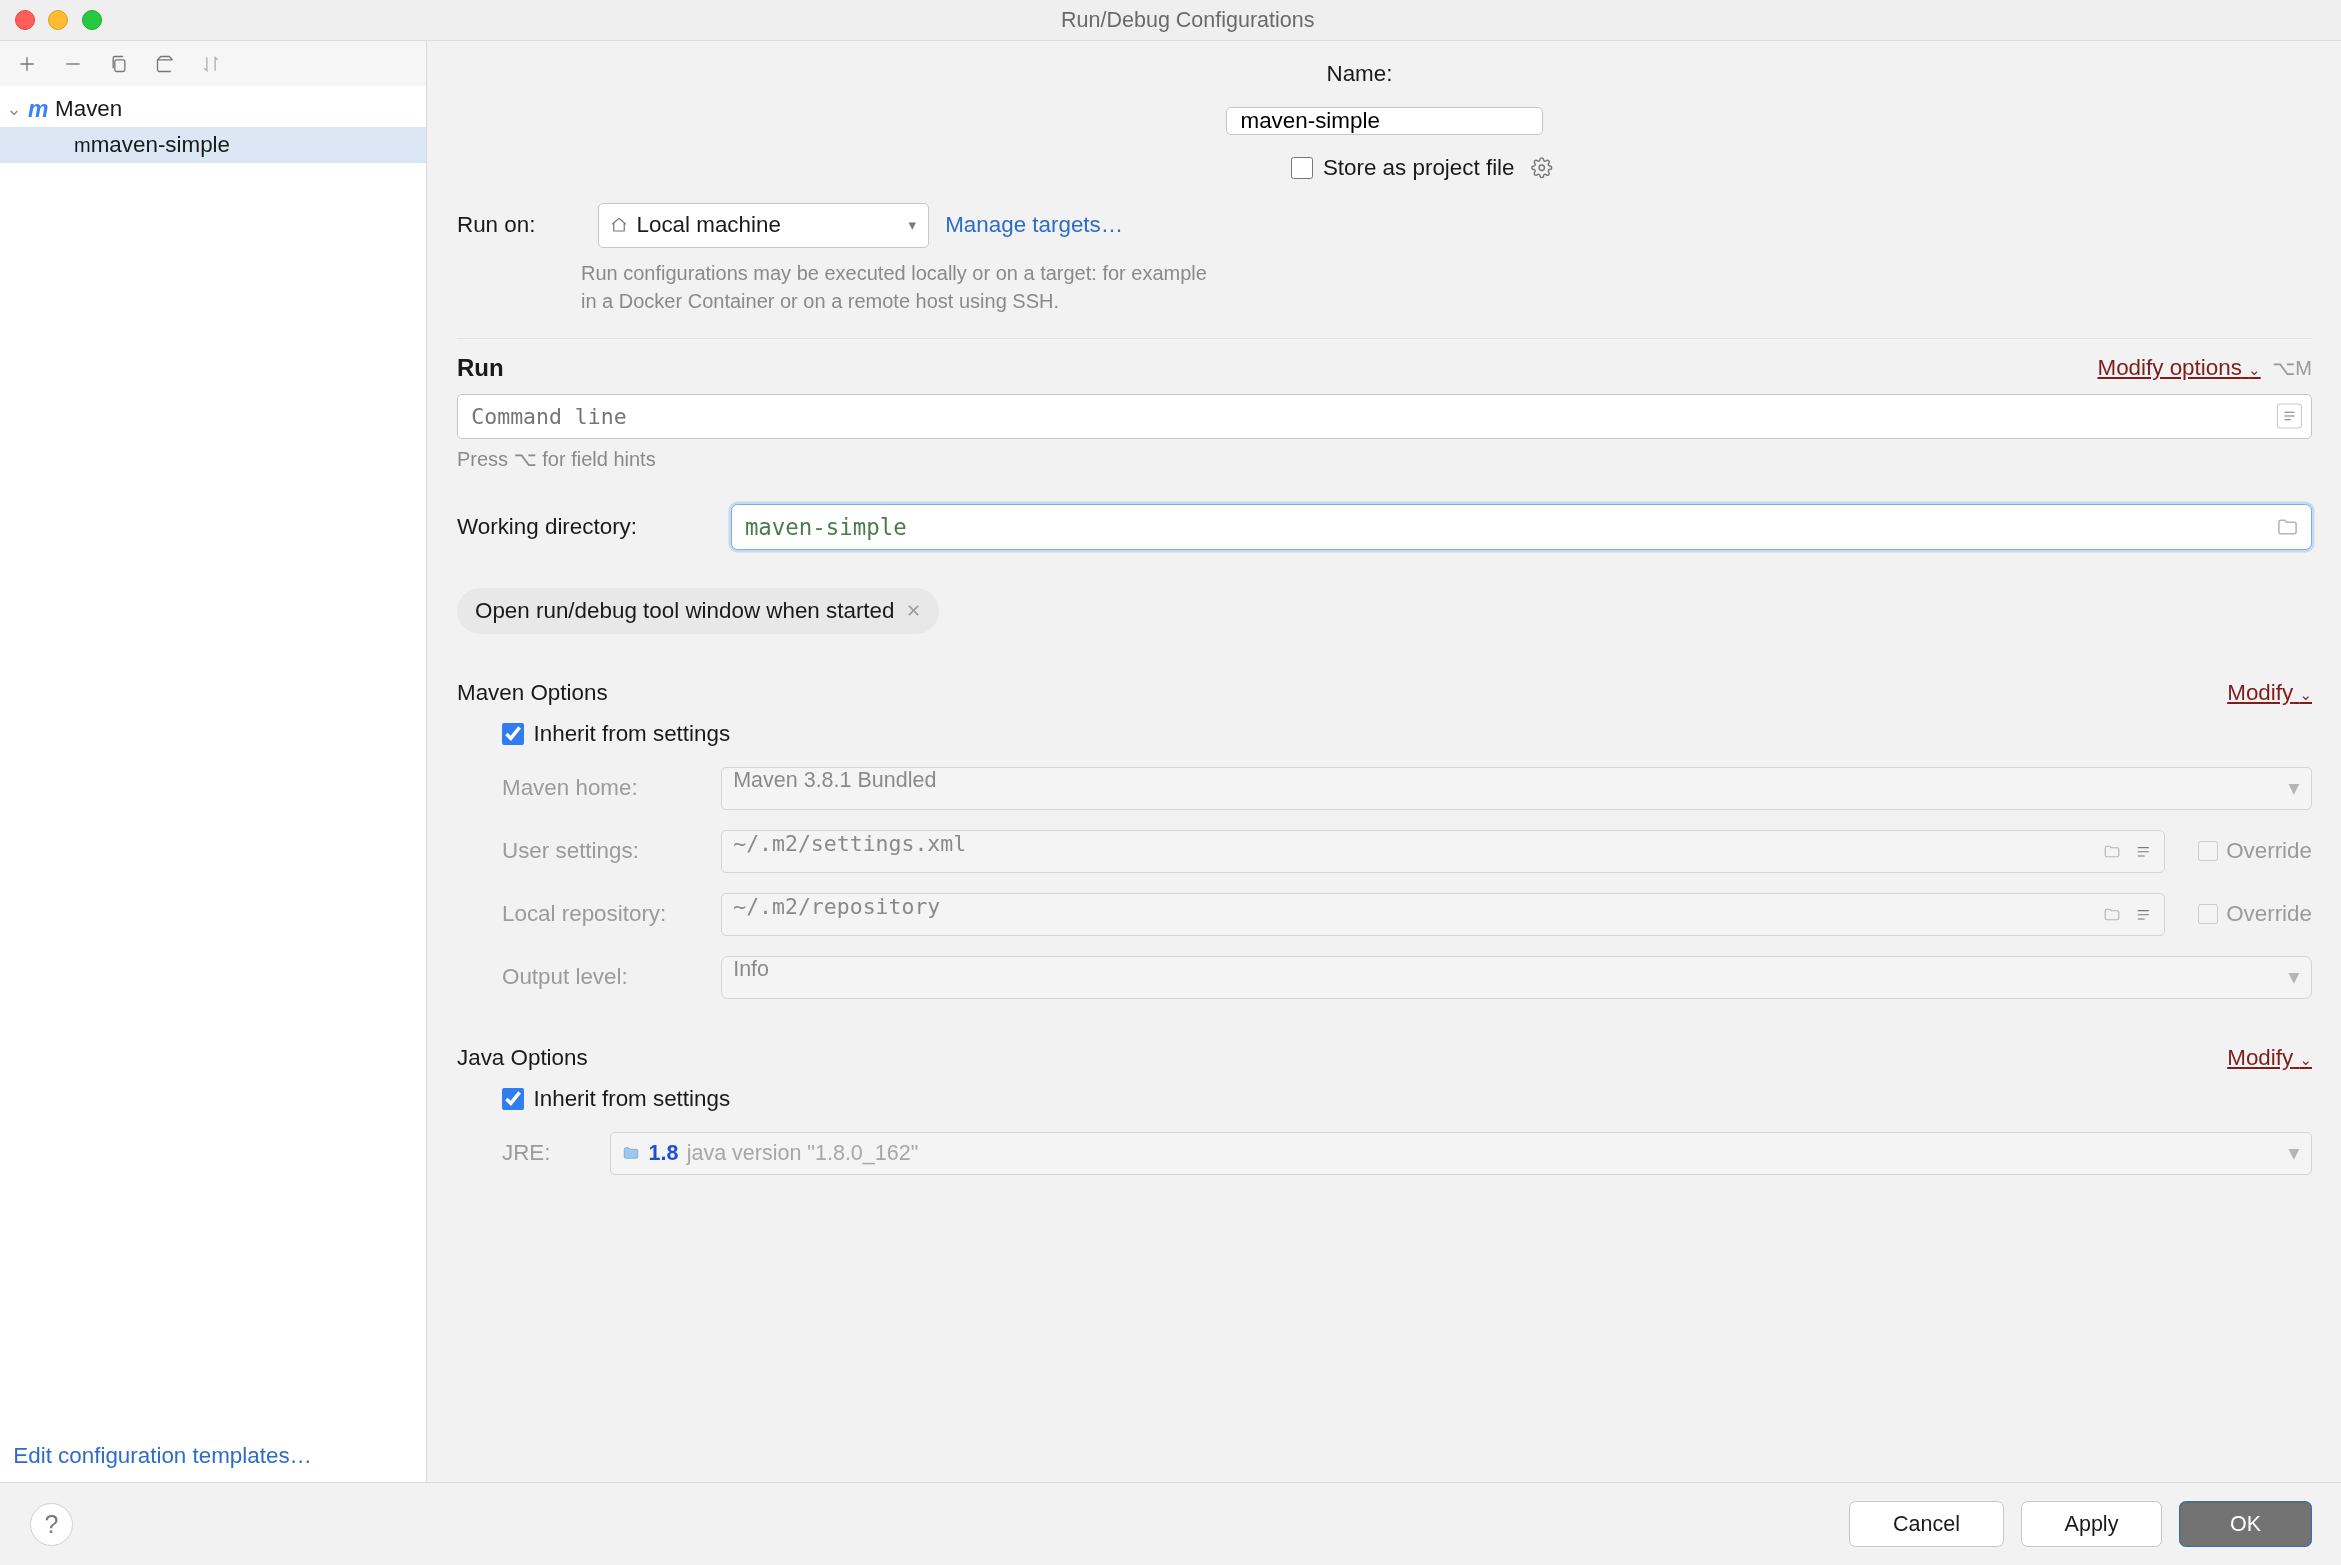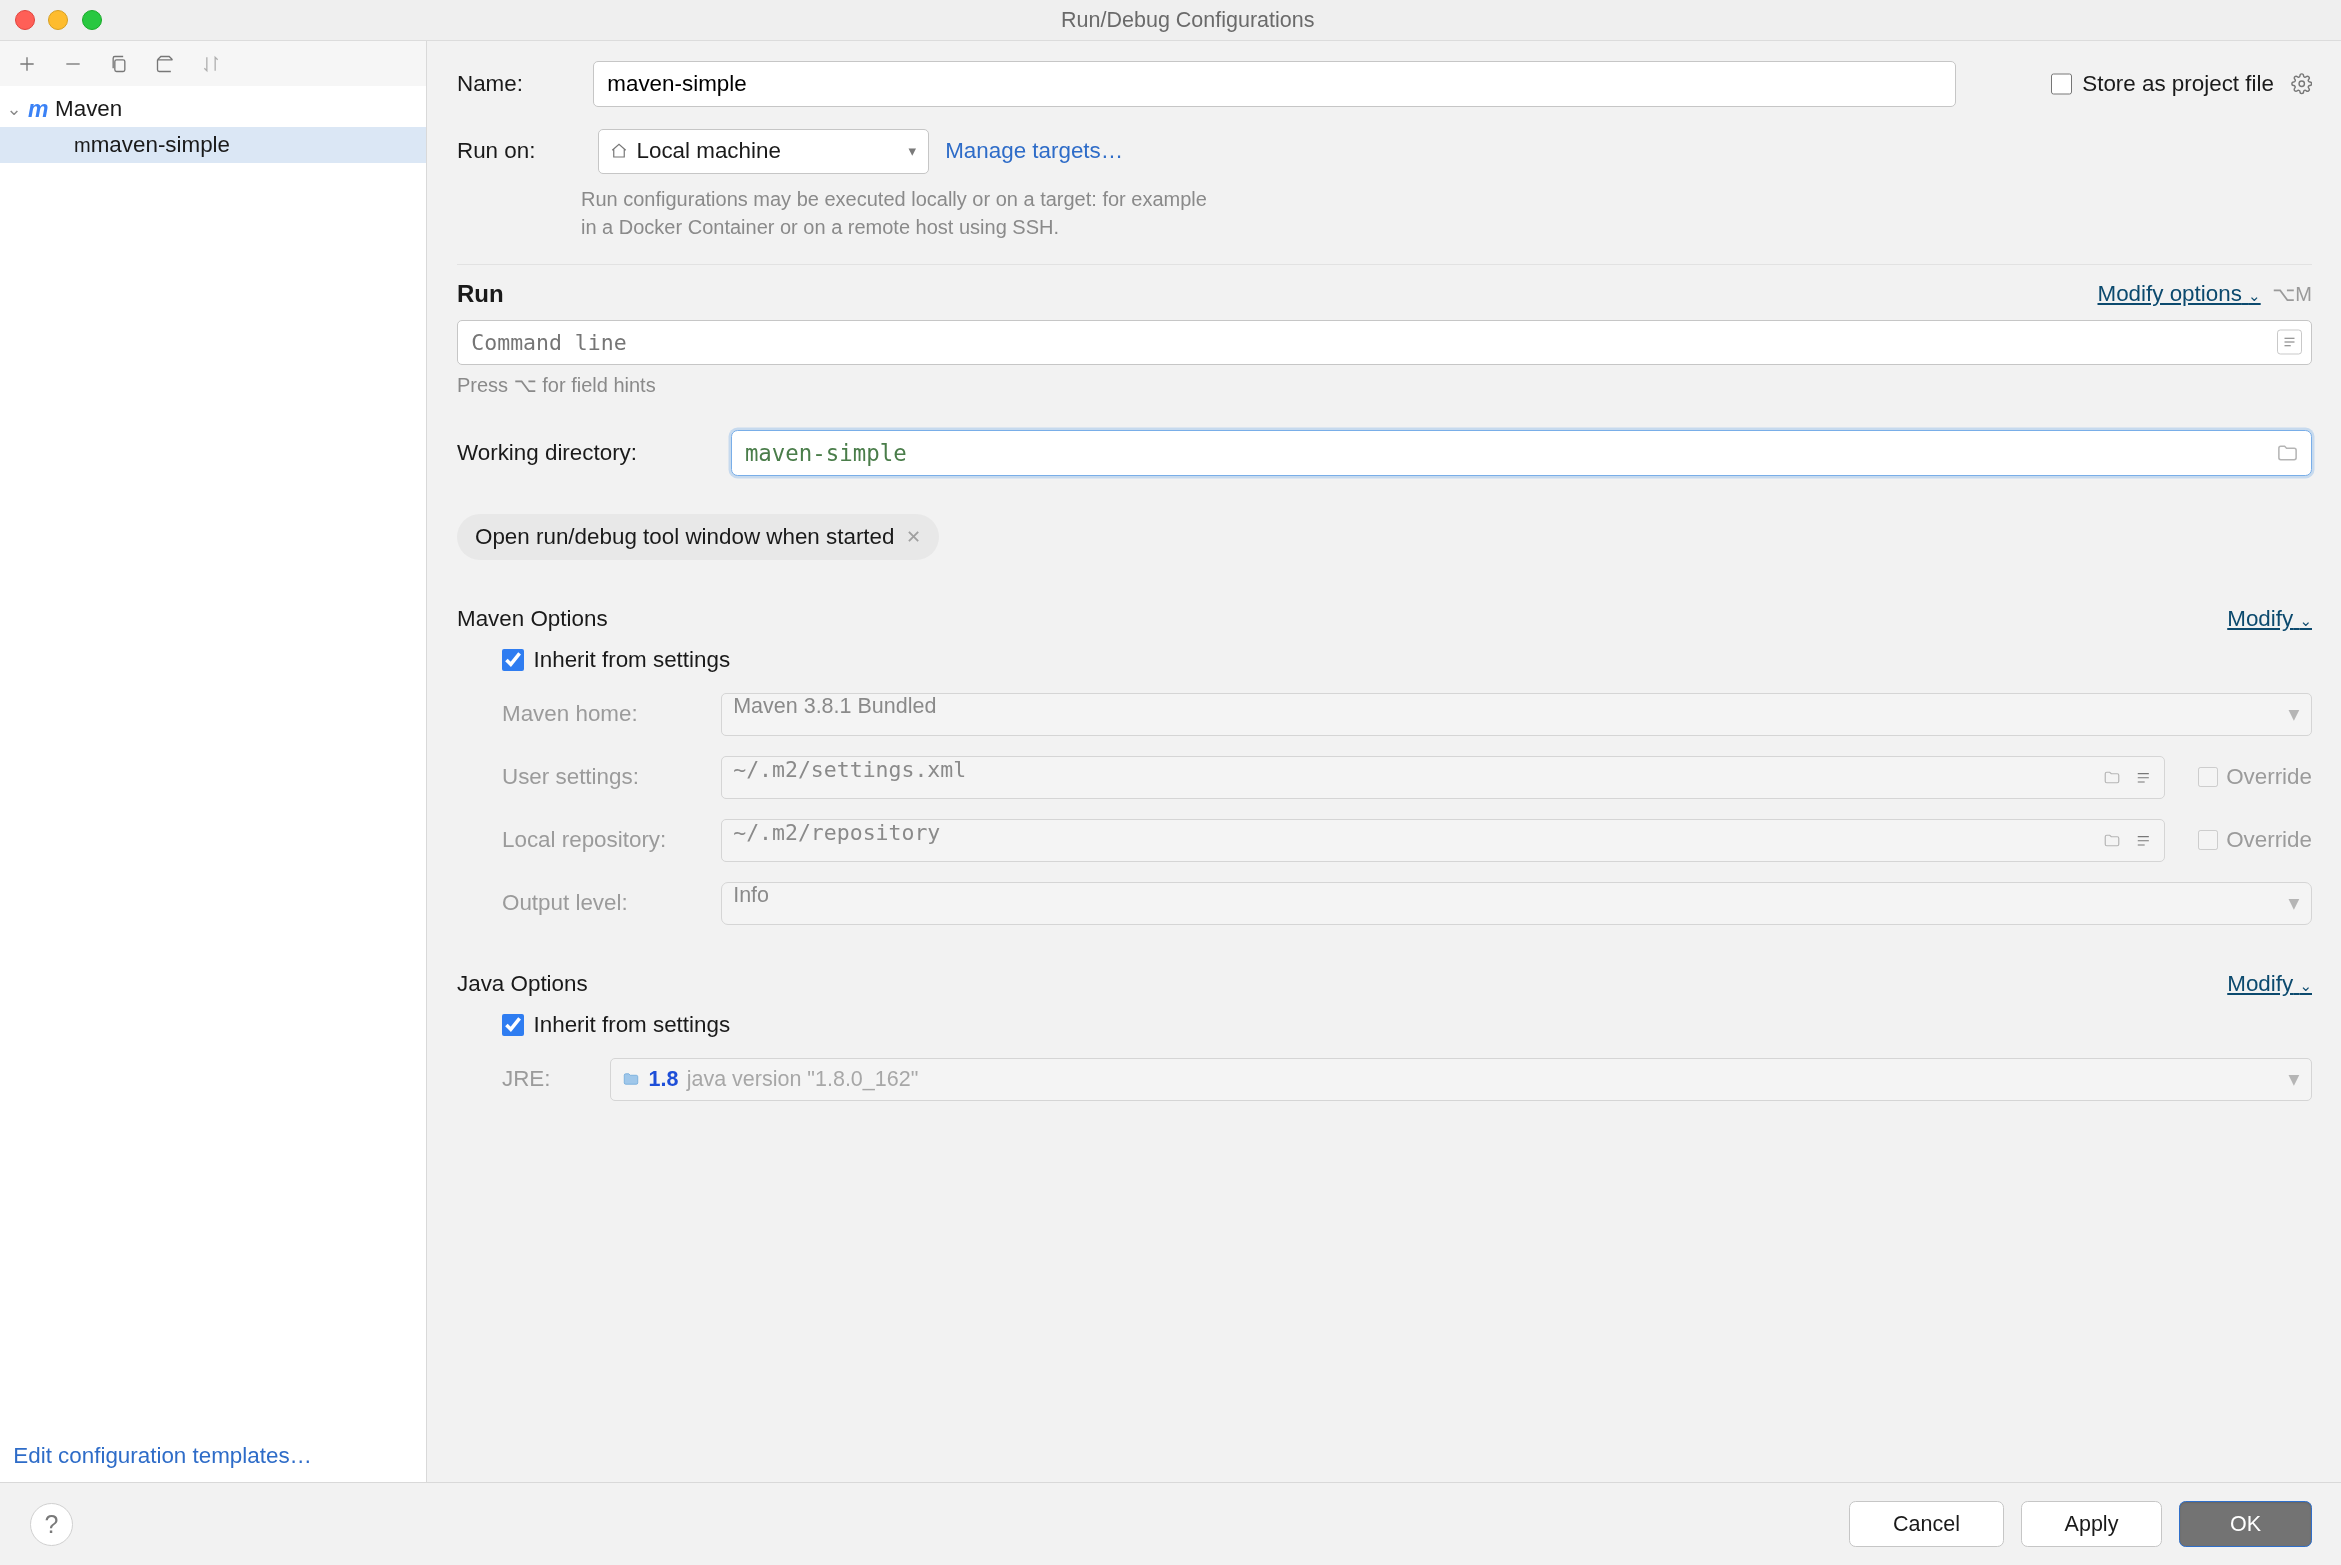--- a/index.html
+++ b/index.html
@@ -28,38 +28,38 @@
 .node-maven .m-icon { color:#3b82f6; font-weight:700; font-style:italic; margin-right:6.6px; font-size:23px;}
 .node-label { }
 .tree-child { padding-left: 33px; }
 .tree-row.selected { background:#dbe7f5; }
 .sidebar-bottom { padding:10px 13.3px 13.3px; font-size:22.4px; }
 .sidebar-bottom a { color:#2e6cc8; text-decoration:none; }
 
 
 .content { flex:1; overflow:auto; padding: 20px 30px 20px 30px; font-size:22.4px; }
 .label { width:124px; color:#1a1a1a; }
-.name-row { display:flex; align-items:center; gap:20px; }
+.name-row { display:flex; align-items:center; gap:20px;flex-direction:column; }
 .name-row .label { width:116px; }
 .name-input { flex:1; height:46px; border:0.8px solid #c6c6c6; border-radius:5px; padding:0 13.3px; font-size:22.4px; background:#fff; }
 .store-wrap { display:flex; align-items:center; gap:10px; margin-left:75px; }
 .store-wrap label { color:#1a1a1a; }
 .gear { color:#b5b5b5; margin-left:6.6px; }
 
 .runon-row { display:flex; align-items:center; gap:16.6px; margin-top:21.5px; }
 .runon-row .combo { height:45px; border:0.8px solid #c6c6c6; border-radius:5px; padding:0 36px 0 11.6px; display:flex; align-items:center; gap:8.3px; background:#fff; position:relative; min-width:331px;}
 .combo .chev { position:absolute; right:11.6px; color:#7a7a7a; font-size:15px;}
 .link { color:#2e6cc8; text-decoration:none; }
 .note { color:#8a8a8a; font-size:20px; line-height:1.4; margin-left:124px; margin-top:11.6px; max-width:828px;}
 hr.sep { border:none; border-top:0.8px solid #e2e2e2; margin:23px 0 15px; }
 
 .section-head { display:flex; align-items:center; justify-content:space-between; margin-bottom:11.6px;}
 .section-title { font-weight:600; font-size:24px;}
 .modify-wrap { display:flex; align-items:center; gap:11.6px; }
-.modify-link { color:#0c4a6e; }
+.modify-link { color:#7f1d1d; }
 .shortcut { color:#9a9a9a; font-size:20px; }
 
 .cmd-input { width:100%; height:45px; border:0.8px solid #c6c6c6; border-radius:5px; padding:0 45px 0 13.3px; font-family: ui-monospace, Menlo, monospace; font-size:21.5px; color:#333; background:#fff; position:relative;}
 .cmd-wrap { position:relative; }
 .cmd-wrap .end-icon { position:absolute; right:10px; top:50%; transform:translateY(-50%); color:#a0a0a0; width:25px; height:25px; border:0.8px solid #c9c9c9; border-radius:3.3px; display:flex; align-items:center; justify-content:center;}
 .hint { color:#8a8a8a; font-size:20px; margin-top:8.3px;}
 
 .wd-row { display:flex; align-items:center; gap:16.6px; margin-top:33px;}
 .wd-row .wd-label { width:257px;}
 .wd-input-wrap { flex:1; position:relative;}

